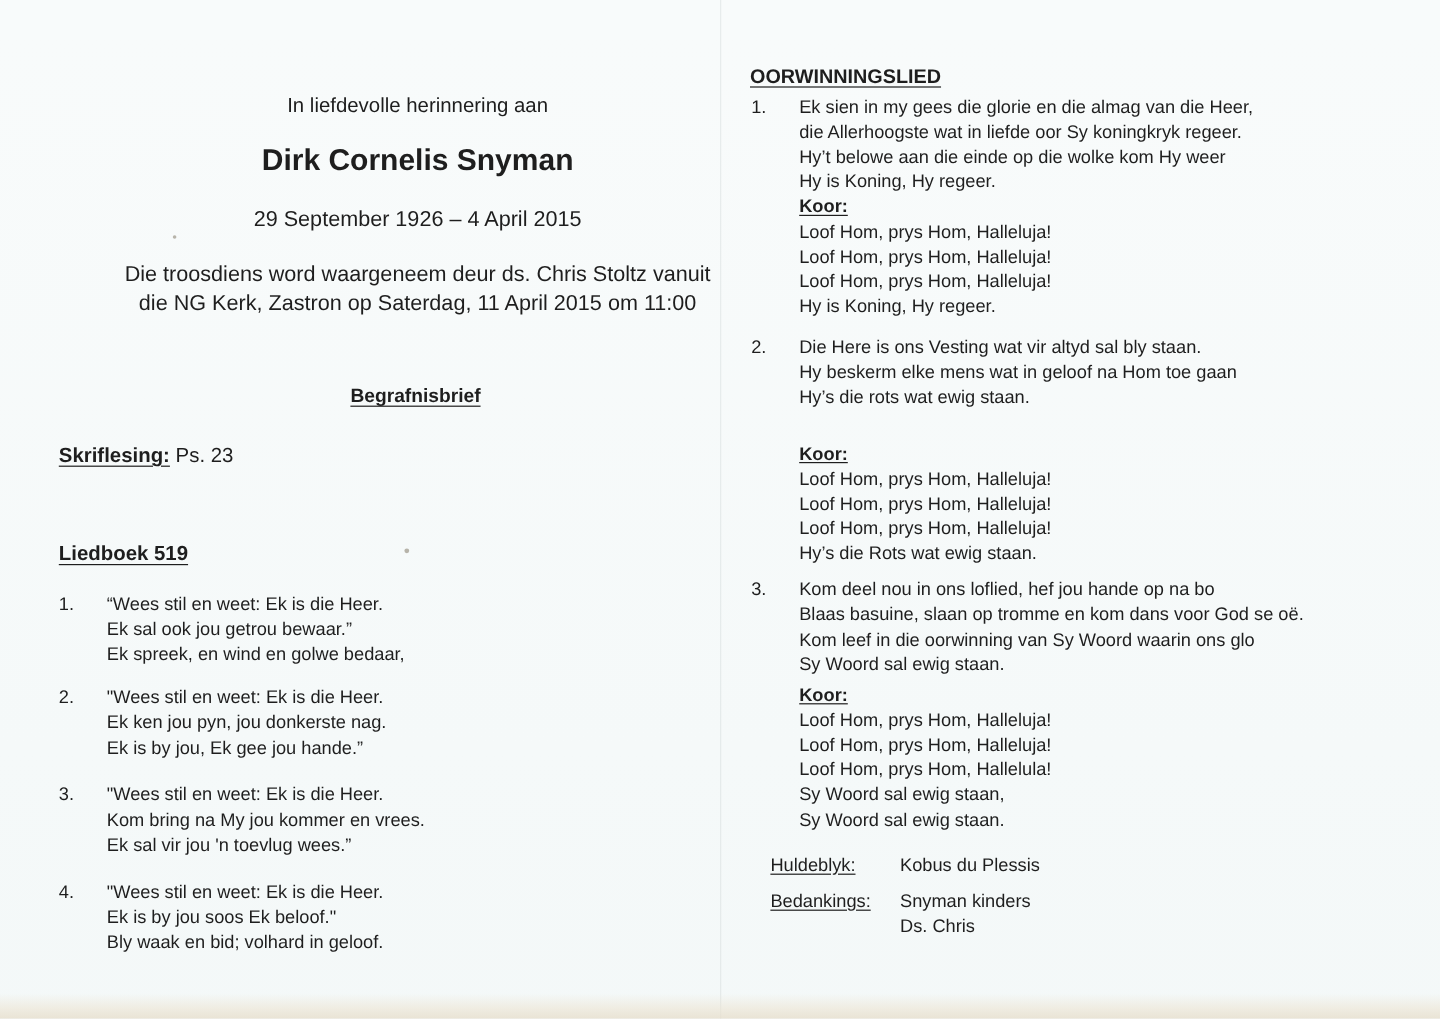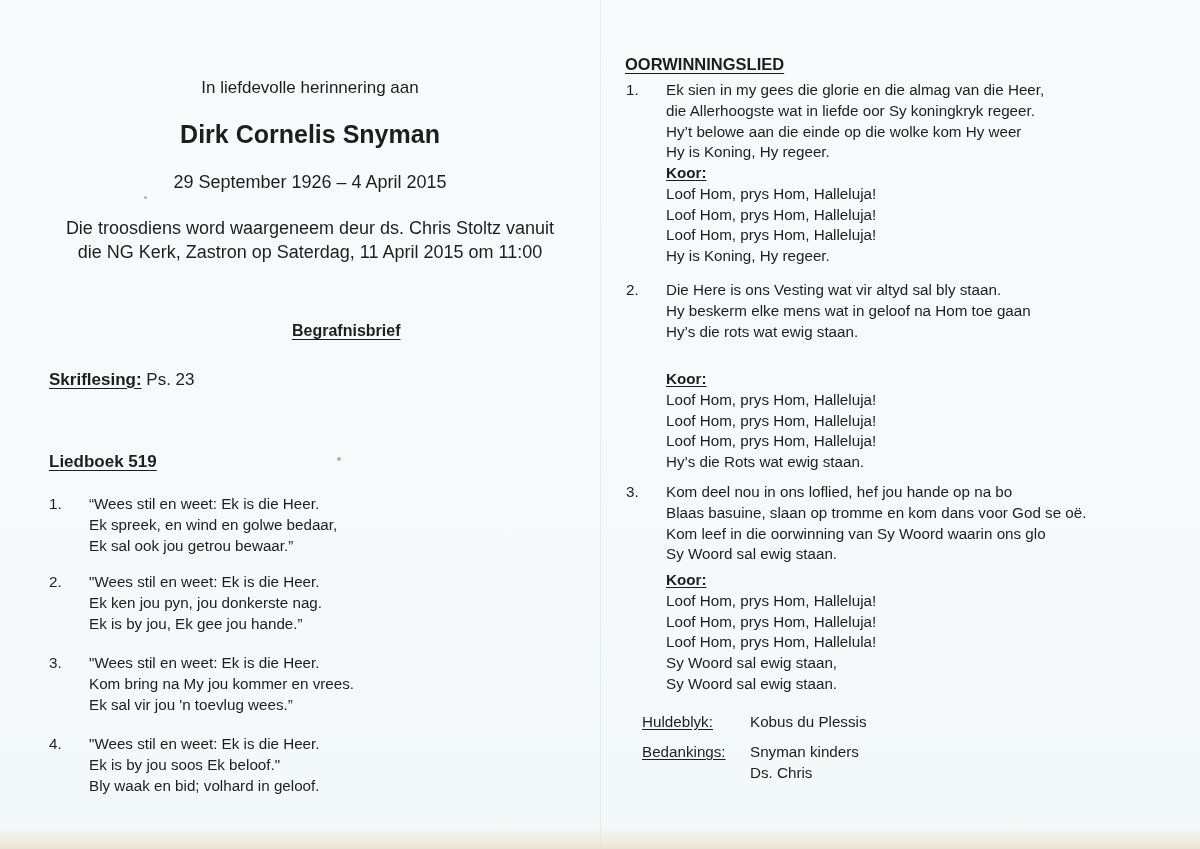--- a/index.html
+++ b/index.html
@@ -44,20 +44,21 @@
       height: 849px;
     }
     .page-left { left: 0; width: 600px; }
     .page-right { left: 600px; width: 600px; }
 
     .centered {
       position: absolute;
       left: 0;
       width: 620px;
       text-align: center;
+      padding-left: 38px;
     }
     .intro { top: 78px; font-size: 17px; }
     .name { top: 120px; font-size: 25px; font-weight: bold; }
     .dates { top: 172px; font-size: 18px; }
     .service { top: 216px; font-size: 18px; line-height: 24px; }
 
     .doc-heading {
       position: absolute;
       top: 322px;
       left: 260px;
@@ -201,22 +202,22 @@
     <span class="label">Skriflesing:</span>
     <span>Ps. 23</span>
   </div>
 
   <div class="hymn-title">Liedboek 519</div>
 
   <div class="verse l-verse l-v1">
     <span class="num">1.</span>
     <div class="lines">
       <span class="line">“Wees stil en weet: Ek is die Heer.</span>
+      <span class="line">Ek sal ook jou getrou bewaar.”</span>
       <span class="line">Ek spreek, en wind en golwe bedaar,</span>
-      <span class="line">Ek sal ook jou getrou bewaar.”</span>
     </div>
   </div>
   <div class="verse l-verse l-v2">
     <span class="num">2.</span>
     <div class="lines">
       <span class="line">"Wees stil en weet: Ek is die Heer.</span>
       <span class="line">Ek ken jou pyn, jou donkerste nag.</span>
       <span class="line">Ek is by jou, Ek gee jou hande.”</span>
     </div>
   </div>

